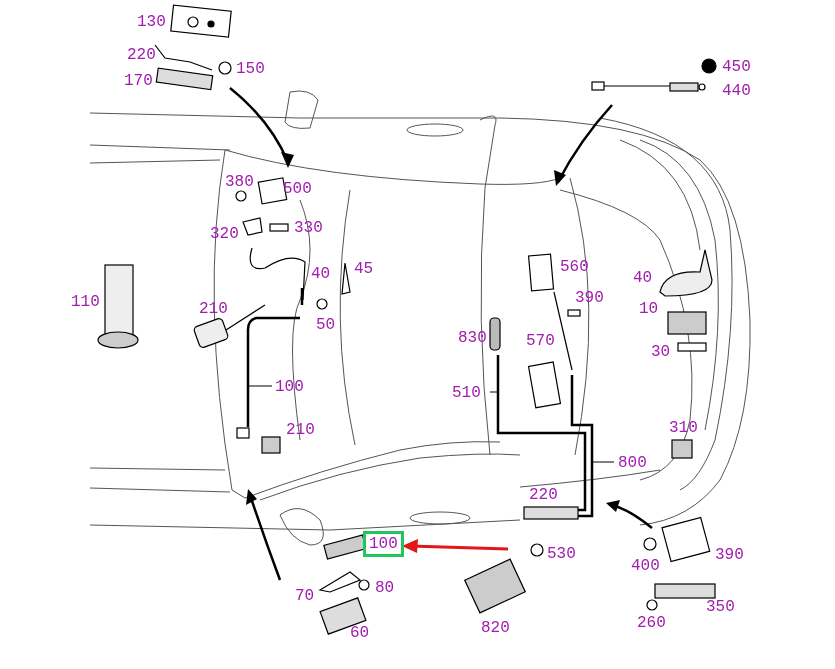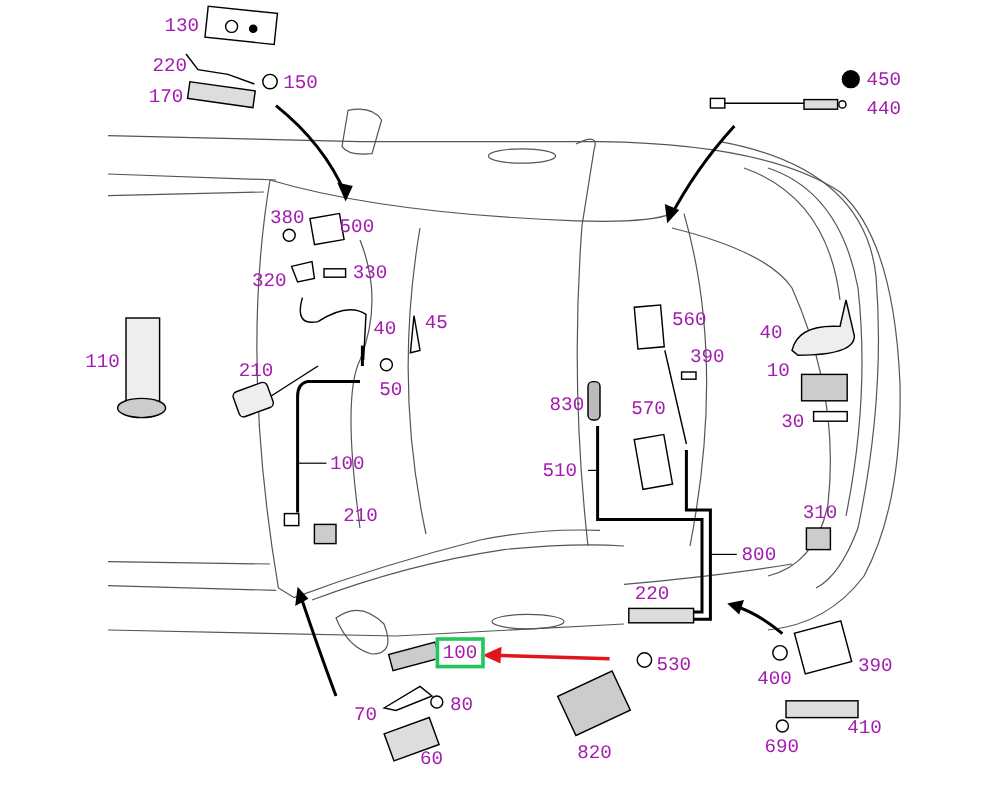--- a/index.html
+++ b/index.html
@@ -140,21 +140,21 @@
 <span class="lbl" style="left:526px;top:332px">570</span>
 <span class="lbl" style="left:452px;top:384px">510</span>
 <span class="lbl" style="left:618px;top:454px">800</span>
 <span class="lbl" style="left:529px;top:486px">220</span>
 <span class="lbl" style="left:633px;top:269px">40</span>
 <span class="lbl" style="left:639px;top:300px">10</span>
 <span class="lbl" style="left:651px;top:343px">30</span>
 <span class="lbl" style="left:669px;top:419px">310</span>
 <span class="lbl" style="left:715px;top:546px">390</span>
 <span class="lbl" style="left:631px;top:557px">400</span>
-<span class="lbl" style="left:706px;top:598px">410</span>
-<span class="lbl" style="left:637px;top:614px">690</span>
+<span class="lbl" style="left:706px;top:598px">350</span>
+<span class="lbl" style="left:637px;top:614px">260</span>
 <span class="lbl hl" style="left:363px;top:531px">100</span>
 <span class="lbl" style="left:547px;top:545px">530</span>
 <span class="lbl" style="left:481px;top:619px">820</span>
 <span class="lbl" style="left:295px;top:587px">70</span>
 <span class="lbl" style="left:375px;top:579px">80</span>
 <span class="lbl" style="left:350px;top:624px">60</span>
 </div>
 
 </body></html>

